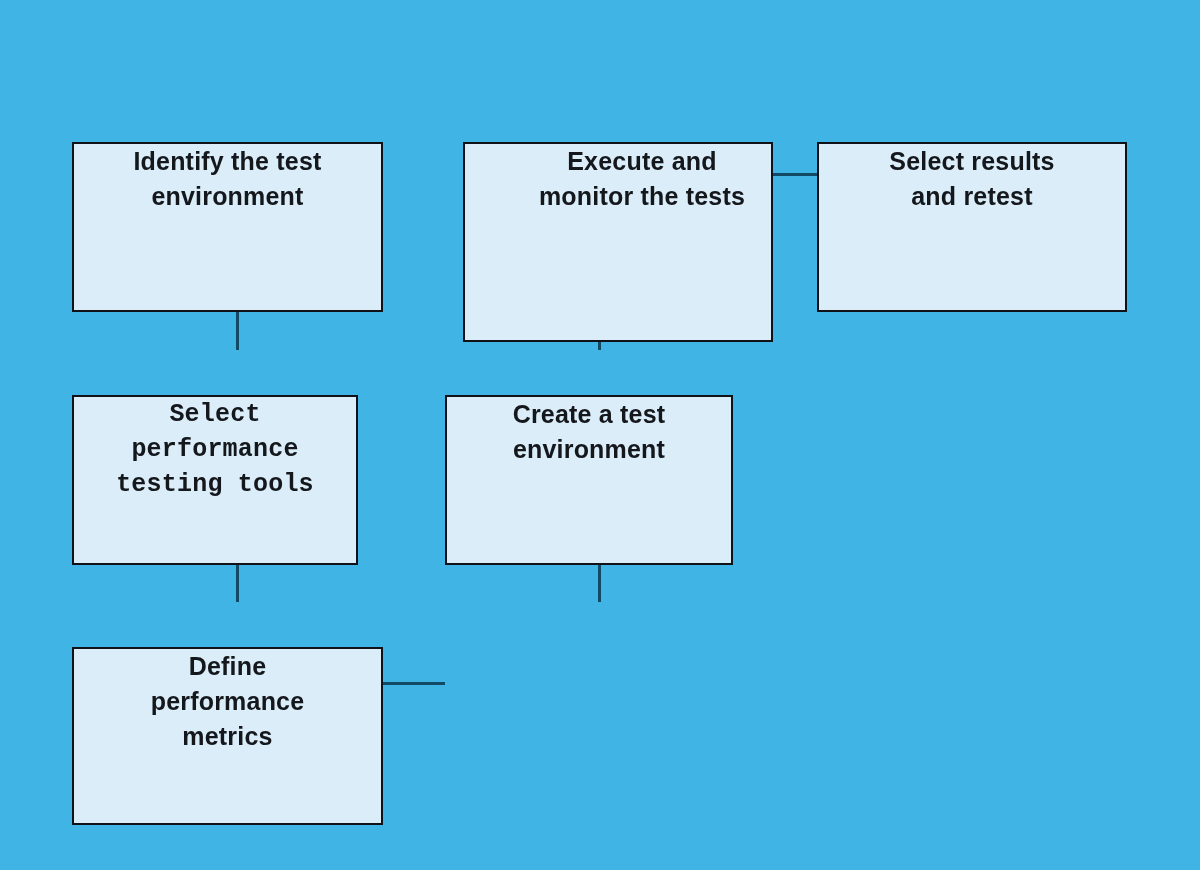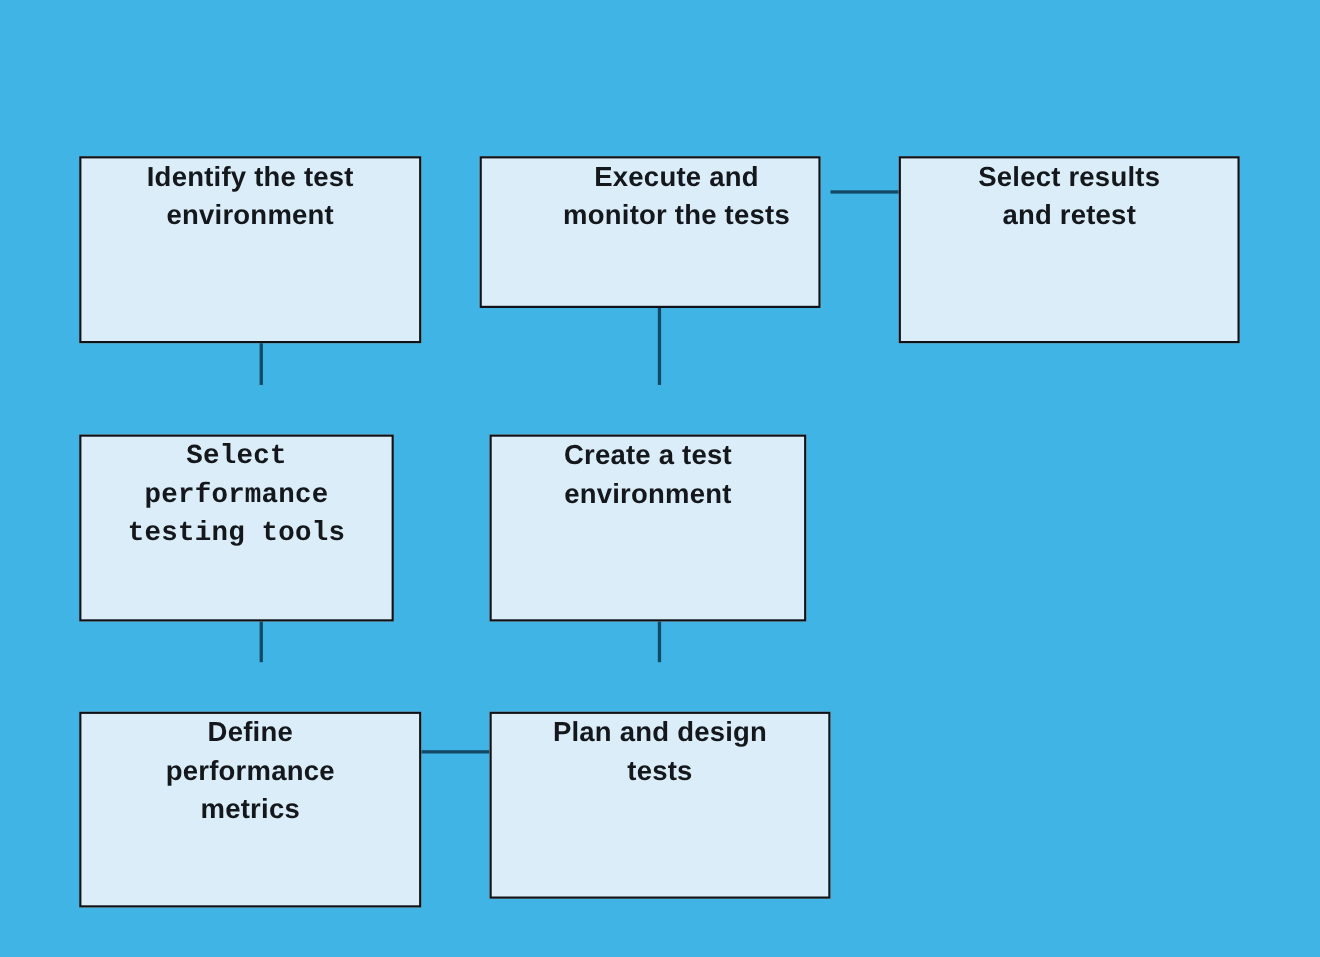--- a/index.html
+++ b/index.html
@@ -50,21 +50,21 @@
   <div class="connector v" style="left:236px; top:519px; height:83px;"></div>
   <div class="connector h" style="left:383px; top:682px; width:62px;"></div>
   <div class="connector v" style="left:598px; top:519px; height:83px;"></div>
   <div class="connector v" style="left:598px; top:267px; height:83px;"></div>
   <div class="connector h" style="left:755px; top:173px; width:62px;"></div>
 
   <div class="node" style="left:72px; top:97px; width:311px; height:170px;">
     <span class="label">Identify the test
 environment</span>
   </div>
-  <div class="node" style="left:436px; top:97px; width:310px; height:138px;padding-left:48px;">
+  <div class="node" style="left:463px; top:97px; width:310px; height:200px;padding-left:48px;">
     <span class="label">Execute and
 monitor the tests</span>
   </div>
   <div class="node" style="left:817px; top:97px; width:310px; height:170px;">
     <span class="label">Select results
 and retest</span>
   </div>
 
   <div class="node" style="left:72px; top:350px; width:286px; height:170px;font-family:Liberation Mono, monospace;">
     <span class="label">Select
@@ -74,18 +74,14 @@
   <div class="node" style="left:445px; top:350px; width:288px; height:170px;">
     <span class="label">Create a test
 environment</span>
   </div>
 
   <div class="node" style="left:72px; top:602px; width:311px; height:178px;">
     <span class="label">Define
 performance
 metrics</span>
   </div>
-  <div class="node" style="left:445px; top:602px; width:310px; height:170px;">
-    <span class="label">Plan and design
-tests</span>
-  </div>
 
 </div>
 
 </body></html>

